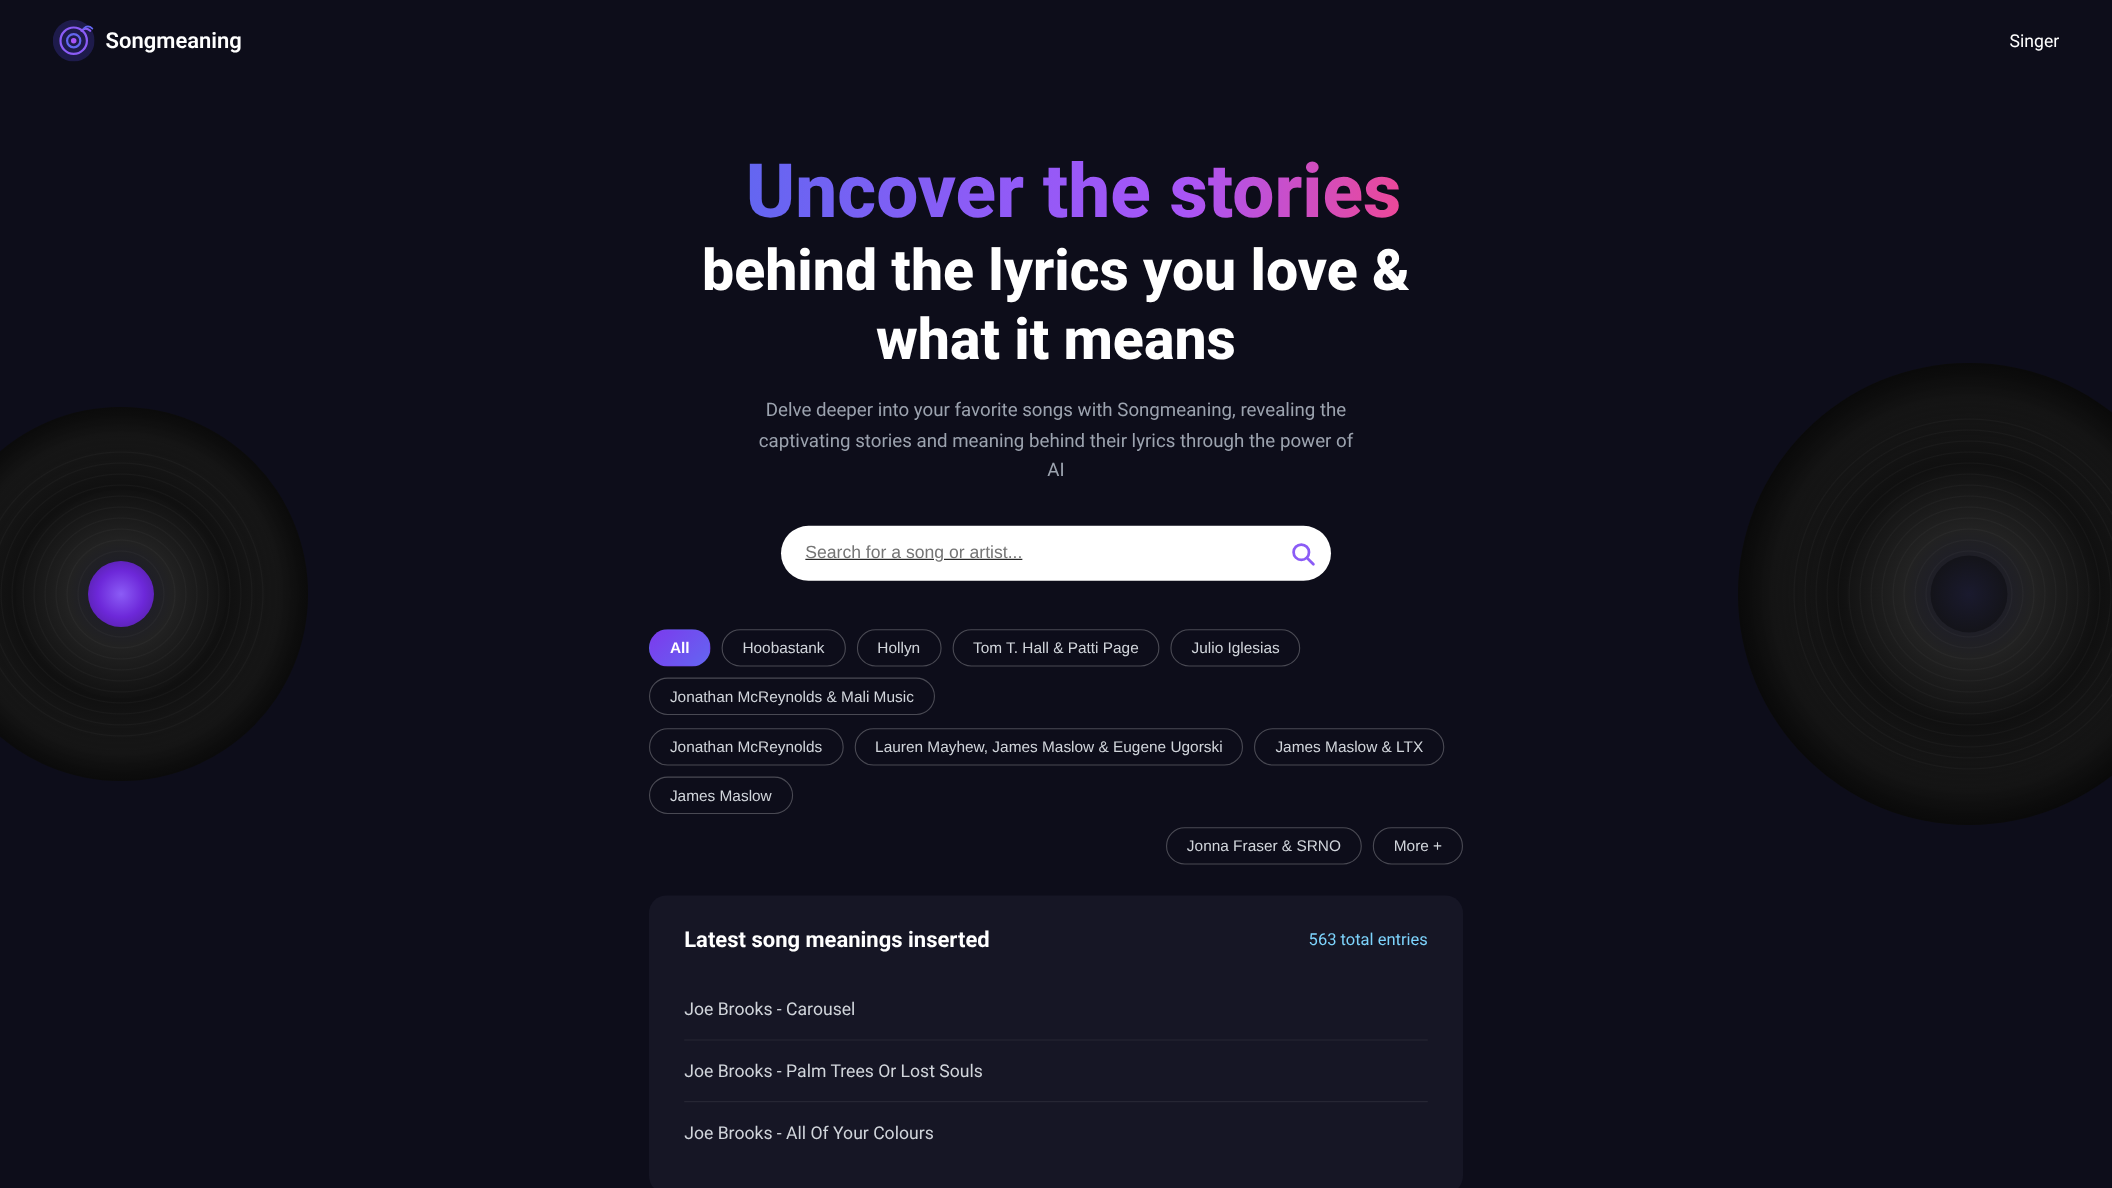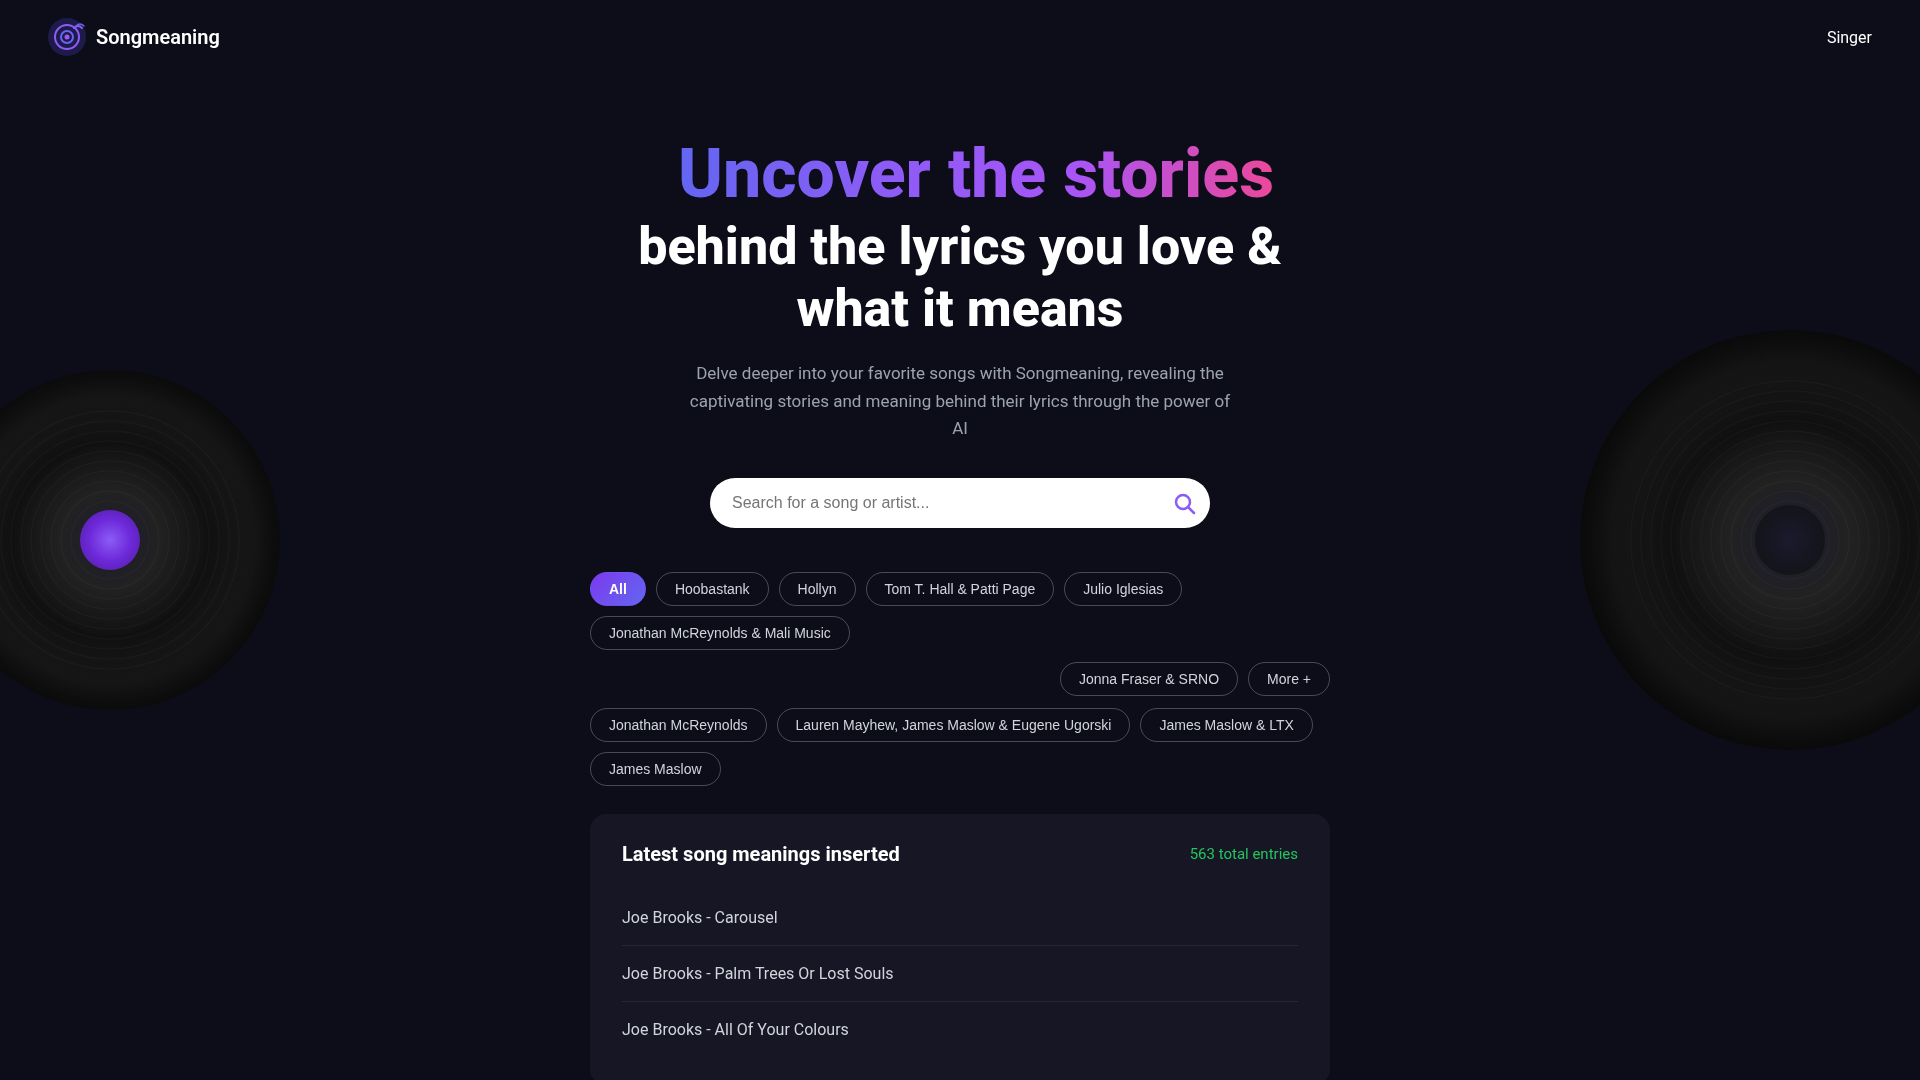--- a/index.html
+++ b/index.html
@@ -161,20 +161,21 @@
 
     .search-input {
       width: 100%;
       padding: 16px 52px 16px 22px;
       border-radius: 50px;
       border: none;
       background: #ffffff;
       font-size: 16px;
       color: #111;
       outline: none;
+      text-decoration: underline;
     }
 
     .search-btn {
       position: absolute;
       right: 14px;
       top: 50%;
       transform: translateY(-50%);
       background: none;
       border: none;
       cursor: pointer;
@@ -244,21 +245,21 @@
     }
 
     .song-list-title {
       font-size: 20px;
       font-weight: 700;
       color: #ffffff;
     }
 
     .total-entries {
       font-size: 15px;
-      color: #22c55e;
+      color: #7dd3fc;
       text-align: right;
     }
 
     .song-entry {
       padding: 18px 0;
       border-bottom: 1px solid rgba(255,255,255,0.07);
       font-size: 16px;
       color: #d1d5db;
       cursor: pointer;
     }
@@ -310,28 +311,28 @@
   <div class="filter-section">
     <div class="filter-row">
       <button class="pill active">All</button>
       <button class="pill">Hoobastank</button>
       <button class="pill">Hollyn</button>
       <button class="pill">Tom T. Hall &amp; Patti Page</button>
       <button class="pill">Julio Iglesias</button>
       <button class="pill">Jonathan McReynolds &amp; Mali Music</button>
     </div>
     <div class="filter-row">
-      <button class="pill">Jonna Fraser &amp; SRNO</button>
-      <button class="pill">More +</button>
-    </div>
-    <div class="filter-row">
       <button class="pill">Jonathan McReynolds</button>
       <button class="pill">Lauren Mayhew, James Maslow &amp; Eugene Ugorski</button>
       <button class="pill">James Maslow &amp; LTX</button>
       <button class="pill">James Maslow</button>
+    </div>
+    <div class="filter-row">
+      <button class="pill">Jonna Fraser &amp; SRNO</button>
+      <button class="pill">More +</button>
     </div>
   </div>
 
   <div class="song-list-section">
     <div class="song-list-header">
       <span class="song-list-title">Latest song meanings inserted</span>
       <span class="total-entries">563 total entries</span>
     </div>
     <div class="song-entry">Joe Brooks - Carousel</div>
     <div class="song-entry">Joe Brooks - Palm Trees Or Lost Souls</div>

